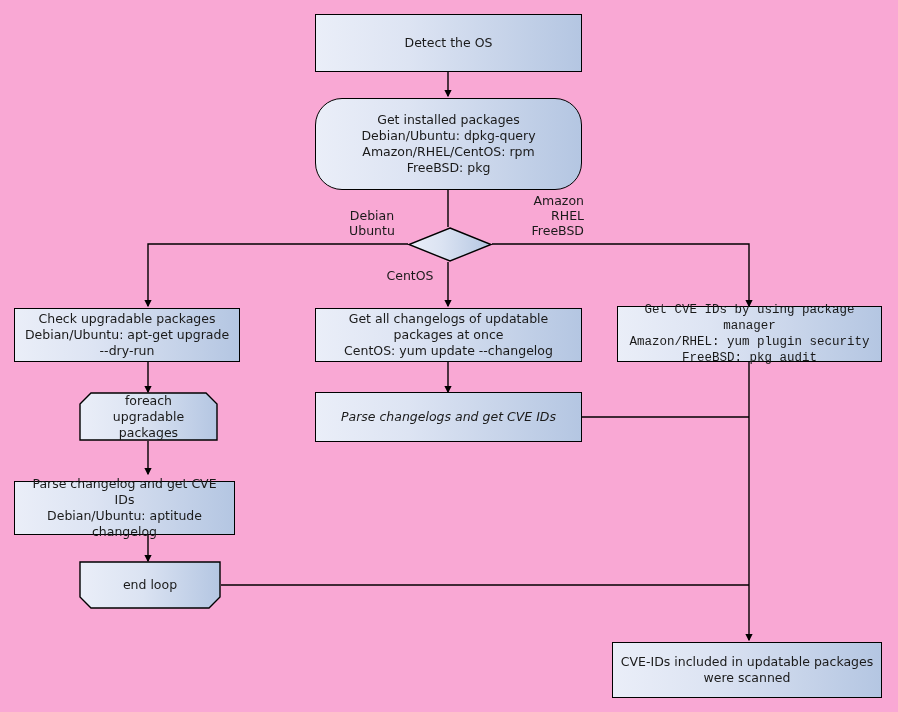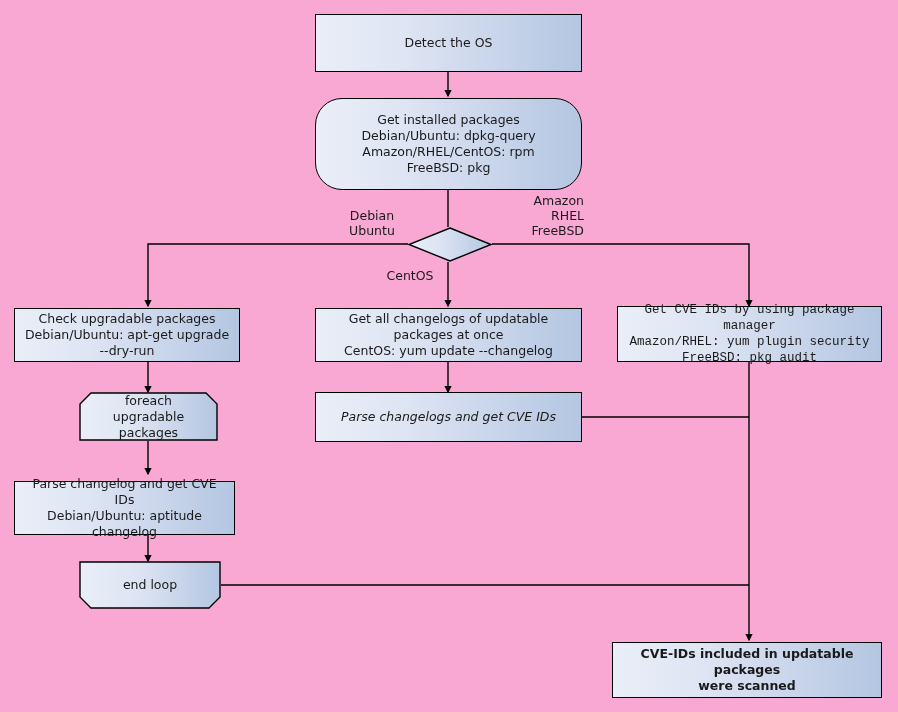--- a/index.html
+++ b/index.html
@@ -181,18 +181,18 @@
           <stop offset="0%" stop-color="#eaeef8"></stop>
           <stop offset="45%" stop-color="#dbe3f2"></stop>
           <stop offset="100%" stop-color="#b4c6e2"></stop>
         </linearGradient>
       </defs>
       <path d="M 1 1 L 141 1 L 141 36 L 130 47 L 12 47 L 1 36 Z" fill="url(#gradLoopB)" stroke="#000000" stroke-width="1.4"></path>
     </svg>
     <span class="node-label">end loop</span>
   </div>
 
-  <div class="node box" style="left:612px; top:642px; width:270px; height:56px;font-weight:bold;">
+  <div class="node box" style="left:612px; top:642px; width:270px; height:56px;">
     <span class="node-label">CVE-IDs included in updatable packages
 were scanned</span>
   </div>
 
 </div>
 
 </body></html>

